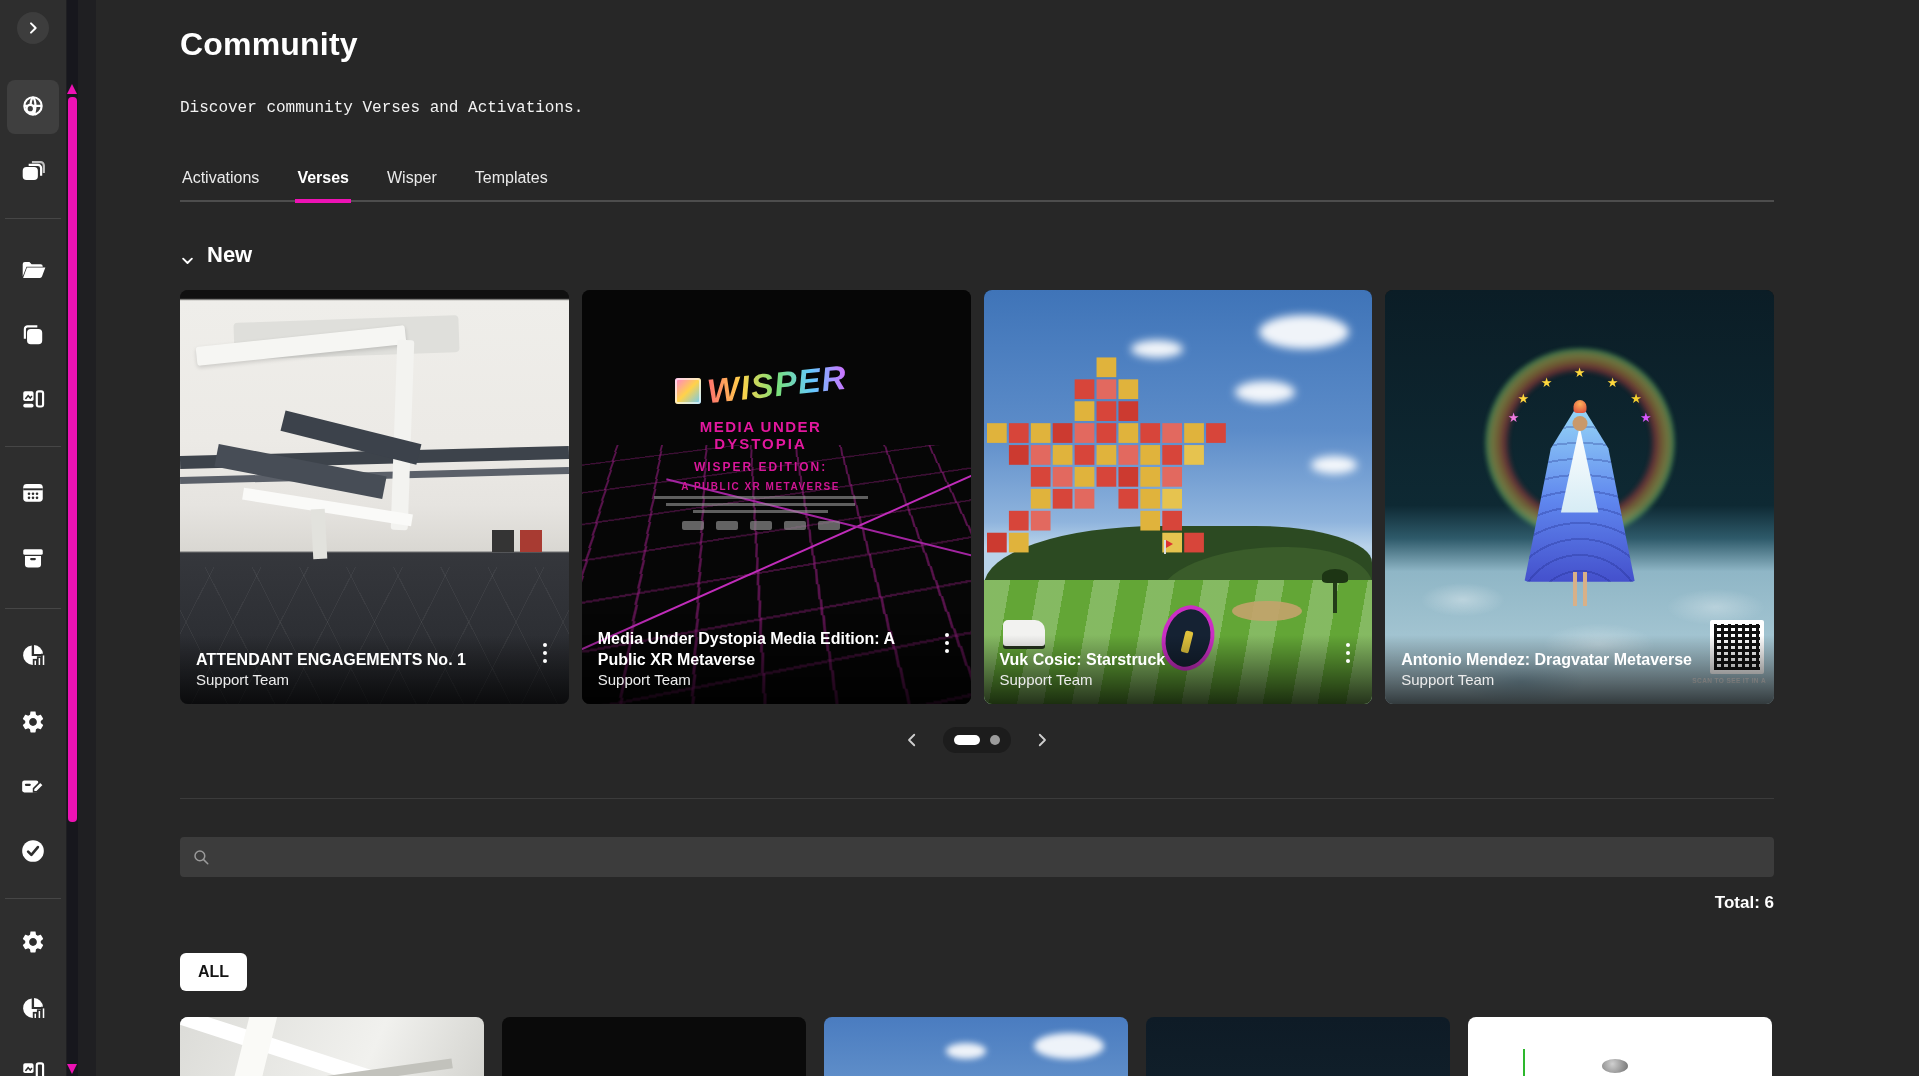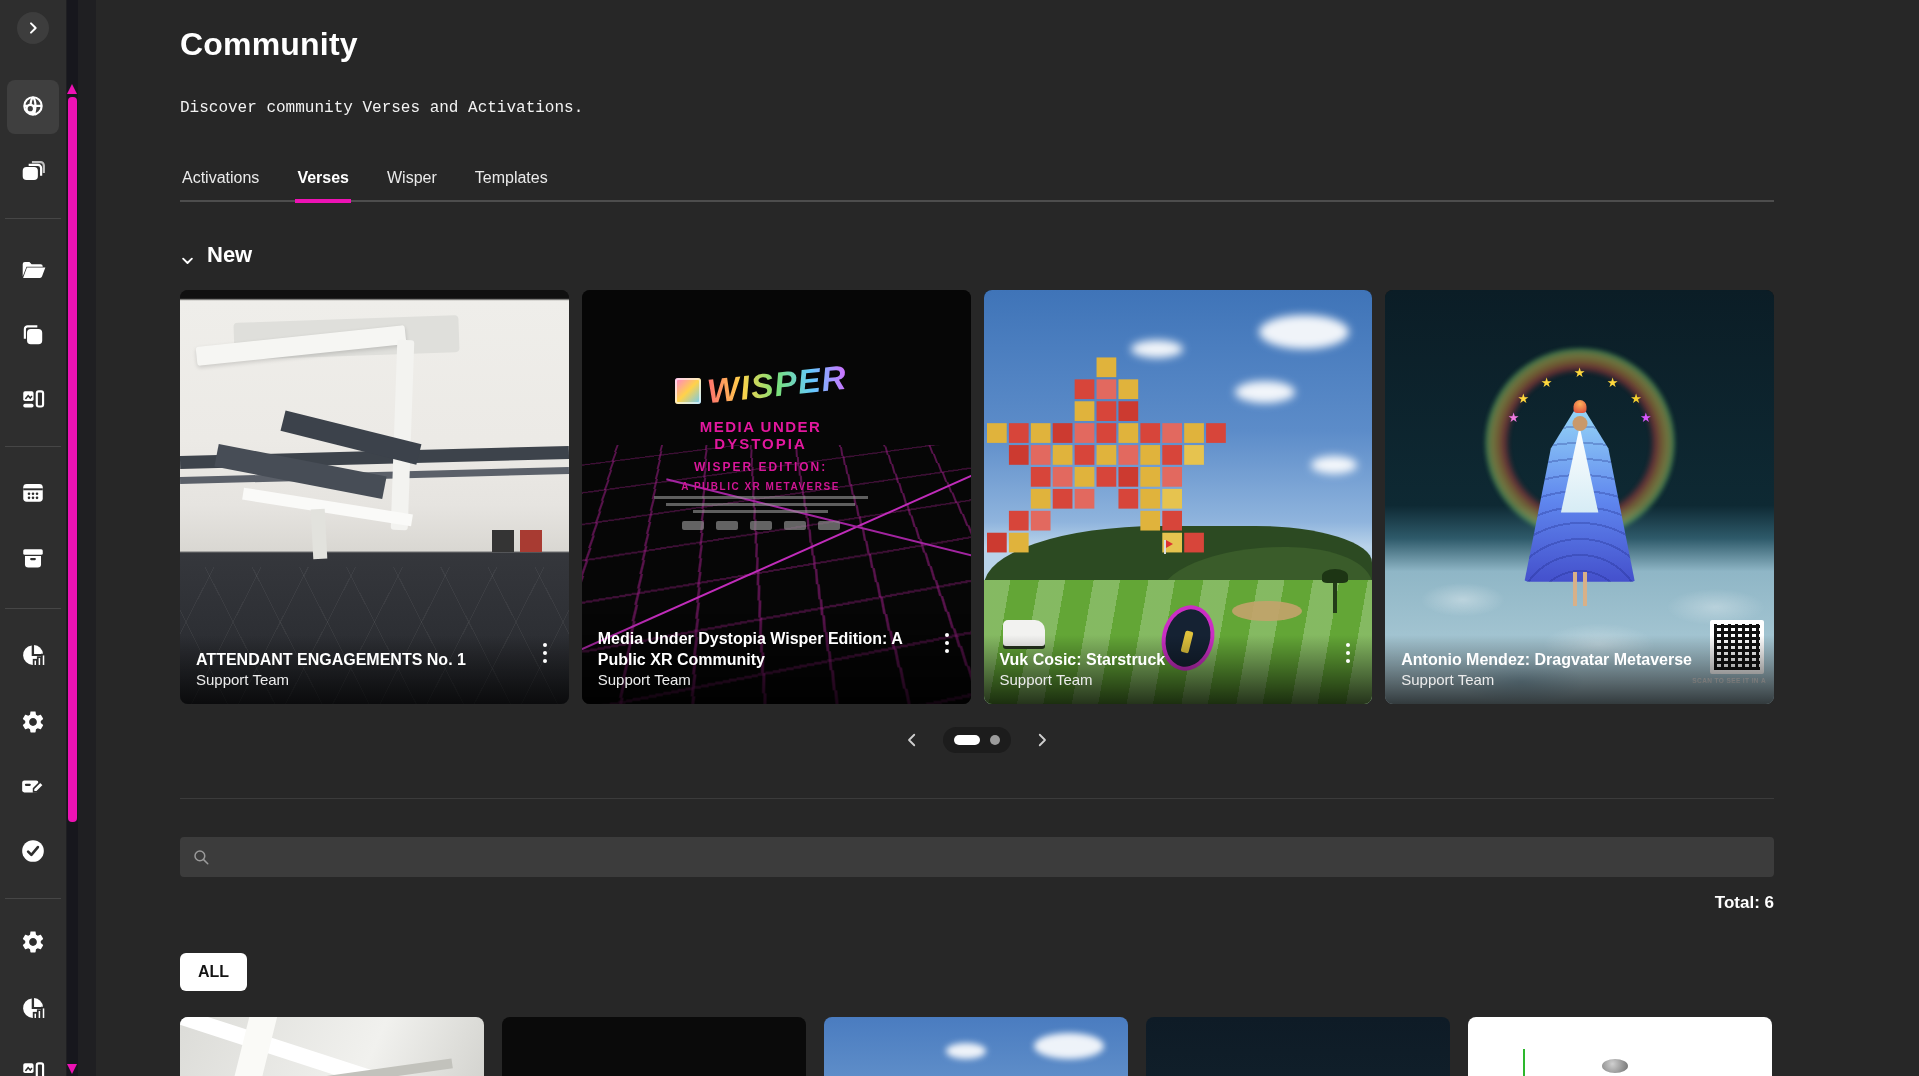--- a/index.html
+++ b/index.html
@@ -376,21 +376,21 @@
             <div class="d-logos">
                 <span></span>
                 <span></span>
                 <span></span>
                 <span></span>
                 <span></span>
               </div>
           </div>
         </div>
         <div class="caption">
-          <div class="t">Media Under Dystopia Wisper Edition: A Public XR Community</div>
+          <div class="t">Media Under Dystopia Media Edition: A Public XR Metaverse</div>
           <div class="a">Support Team</div>
         </div>
         <div class="kebab" style="bottom:46px">
           <svg viewBox="0 0 6 22" width="6" height="22">
               <circle cx="3" cy="3" r="2" fill="#fff"></circle>
               <circle cx="3" cy="11" r="2" fill="#fff"></circle>
               <circle cx="3" cy="19" r="2" fill="#fff"></circle>
             </svg>
         </div>
       </div>

